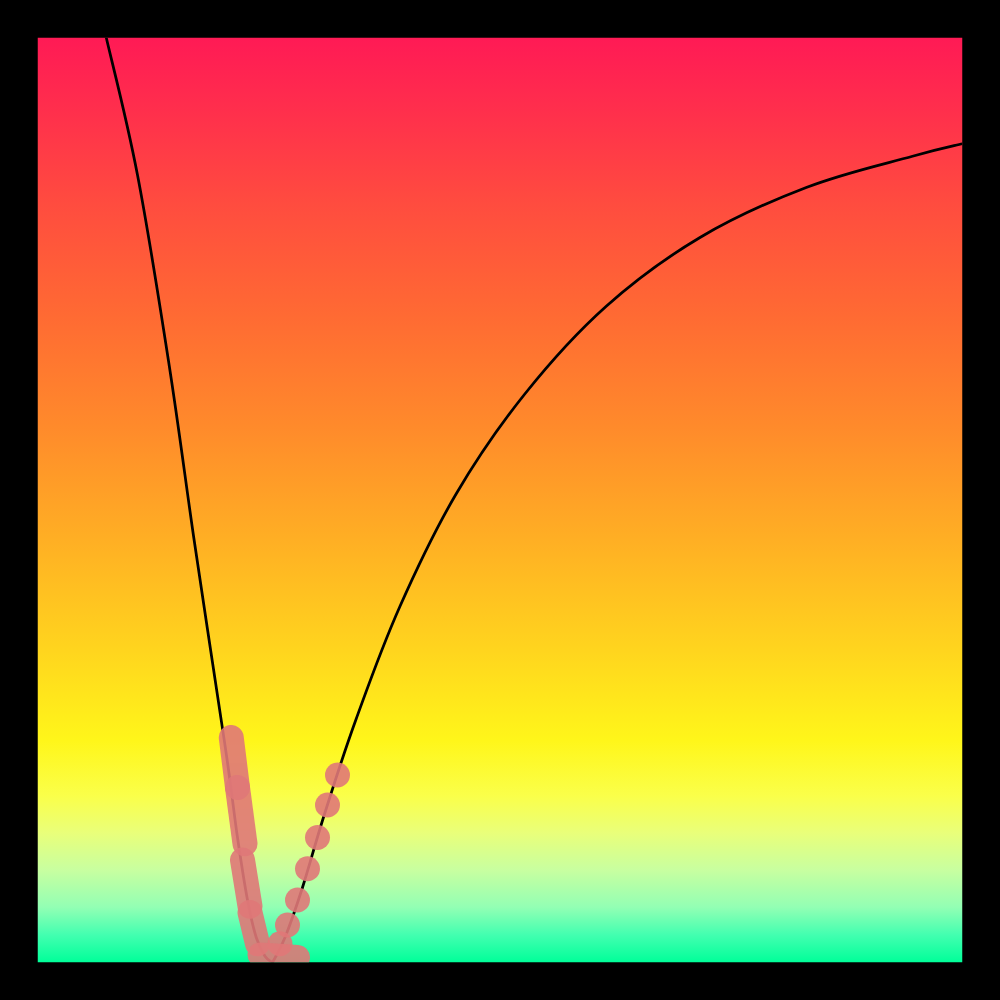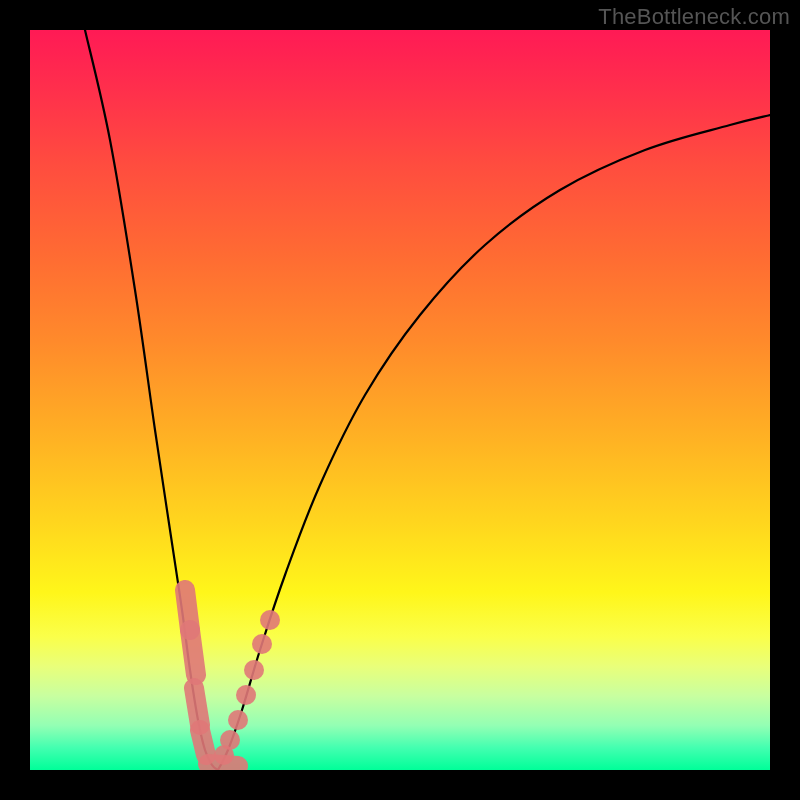--- a/index.html
+++ b/index.html
@@ -71,21 +71,20 @@
   .dot {
     fill: #e07878;
     stroke: none;
     opacity: 0.9;
   }
 </style>
 </head>
 <body>
 
 <div class="frame">
-  <div class="watermark">TheBottleneck.com</div>
 
   <div class="plot-area">
     <div class="bg-gradient"></div>
     <svg class="curves" viewBox="0 0 740 740">
       <g id="curve-group">
           <path class="curve" d="M 55 0 C 59.5 19.8, 71 63.2, 80 110 C 89 156.8, 96.9 207.8, 105 260 C 113.1 312.2, 118.7 356.8, 125 400 C 131.3 443.2, 135.14 467.6, 140 500 C 144.86 532.4, 148.4 554.8, 152 580 C 155.6 605.2, 157.12 620.2, 160 640 C 162.88 659.8, 165.3 675.6, 168 690 C 170.7 704.4, 172.48 711.9, 175 720 C 177.52 728.1, 179.66 731.4, 182 735 C 184.34 738.6, 186.92 739.1, 188 740"></path>
           <path class="curve" d="M 188 740 C 189.8 736.4, 193.68 730.8, 198 720 C 202.32 709.2, 206.24 698, 212 680 C 217.76 662, 222.26 644.3, 230 620 C 237.74 595.7, 244.2 574.7, 255 545 C 265.8 515.3, 275.6 487.4, 290 455 C 304.4 422.6, 317 395.6, 335 365 C 353 334.4, 368.4 312, 390 285 C 411.6 258, 429.8 237.5, 455 215 C 480.2 192.5, 501.2 177.1, 530 160 C 558.8 142.9, 584.4 131.7, 615 120 C 645.6 108.3, 677.5 101.3, 700 95 C 722.5 88.7, 732.8 86.8, 740 85"></path>
         </g>
       <g id="marker-group">
           <line x1="155" y1="560" x2="160" y2="600" stroke="#e07878" stroke-width="20" stroke-linecap="round" opacity="0.9"></line>

